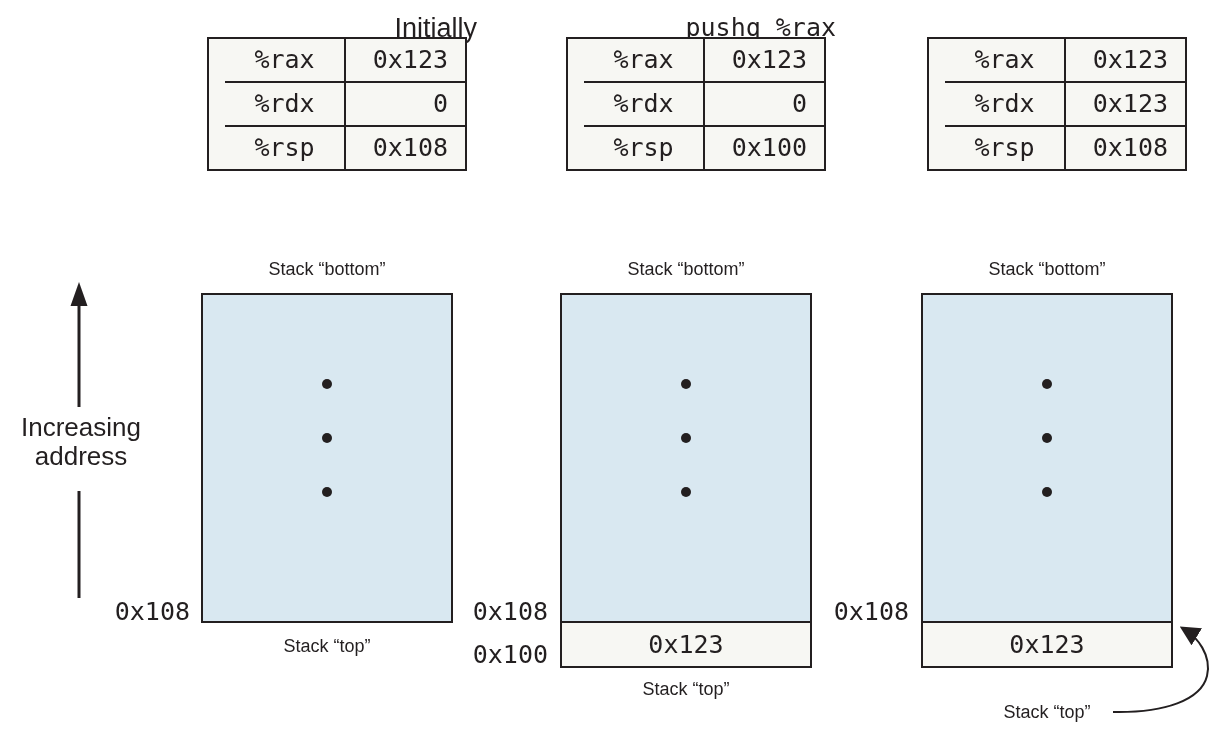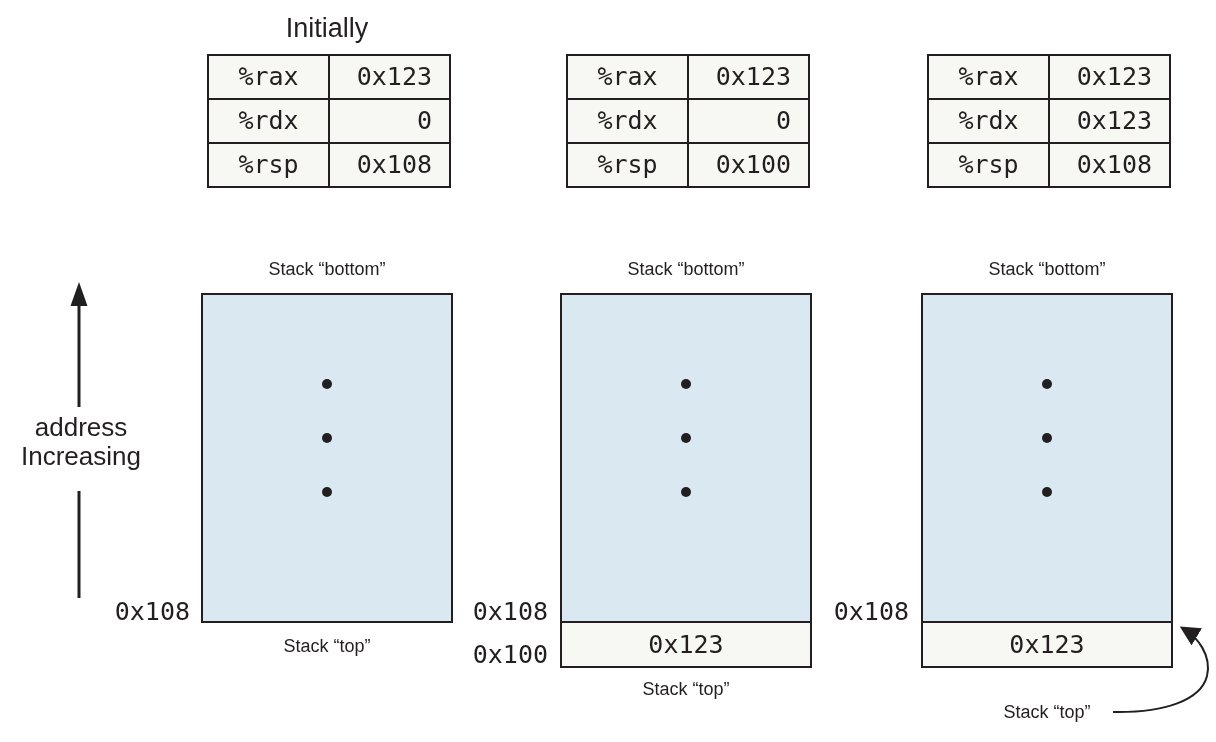--- a/index.html
+++ b/index.html
@@ -22,33 +22,34 @@
     font-family: "DejaVu Sans Mono", "Liberation Mono", monospace;
   }
   .abs { position: absolute; }
 
   
   .panel-title {
     top: 13px;
     width: 300px;
     height: 30px;
     line-height: 30px;
-    text-align: center;
+    text-align: right;
     font-size: 26px;
   }
   .panel-title.sans { font-size: 27px; }
   .panel-title.mono { font-size: 25px; }
 
   
   .reg-table {
-    top: 54px;
+    top: 37px;
     width: 240px;
     border: 2px solid #231f20;
     background: #f7f7f3;
     box-sizing: content-box;
+    padding-left: 16px;
   }
   .reg-row {
     display: flex;
     height: 42px;
     border-bottom: 2px solid #231f20;
   }
   .reg-row:last-child { border-bottom: none; }
   .reg-name {
     width: 119px;
     border-right: 2px solid #231f20;
@@ -139,22 +140,22 @@
       <line x1="79" y1="303" x2="79" y2="407" stroke="#231f20" stroke-width="3"></line>
       <line x1="79" y1="491" x2="79" y2="598" stroke="#231f20" stroke-width="3"></line>
     </g>
 
     <g>
       <path d="M 1113 712 C 1165 713 1201 700 1207 676 C 1212 655 1197 637 1184 629" fill="none" stroke="#231f20" stroke-width="2" marker-end="url(#ah)"></path>
     </g>
   </svg>
 
   <div class="abs axis-label sans">
+    <div>Increasing</div>
     <div>address</div>
-    <div>Increasing</div>
   </div>
 
   <div class="abs panel-title sans" style="left:177px">Initially</div>
 
   <div class="abs reg-table mono" style="left:207px">
     <div class="reg-row">
       <div class="reg-name">%rax</div>
       <div class="reg-val">0x123</div>
     </div>
     <div class="reg-row">
@@ -172,20 +173,21 @@
   <div class="abs stack-box" style="left:201px">
     <div class="dot" style="top:84px"></div>
     <div class="dot" style="top:138px"></div>
     <div class="dot" style="top:192px"></div>
   </div>
 
   <div class="abs addr mono" style="left:70px; top:598px">0x108</div>
 
   <div class="abs stack-label sans" style="left:201px; top:631px">Stack “top”</div>
 
+  <div class="abs panel-title mono" style="left:536px">pushq %rax</div>
 
   <div class="abs reg-table mono" style="left:566px">
     <div class="reg-row">
       <div class="reg-name">%rax</div>
       <div class="reg-val">0x123</div>
     </div>
     <div class="reg-row">
       <div class="reg-name">%rdx</div>
       <div class="reg-val">0</div>
     </div>

